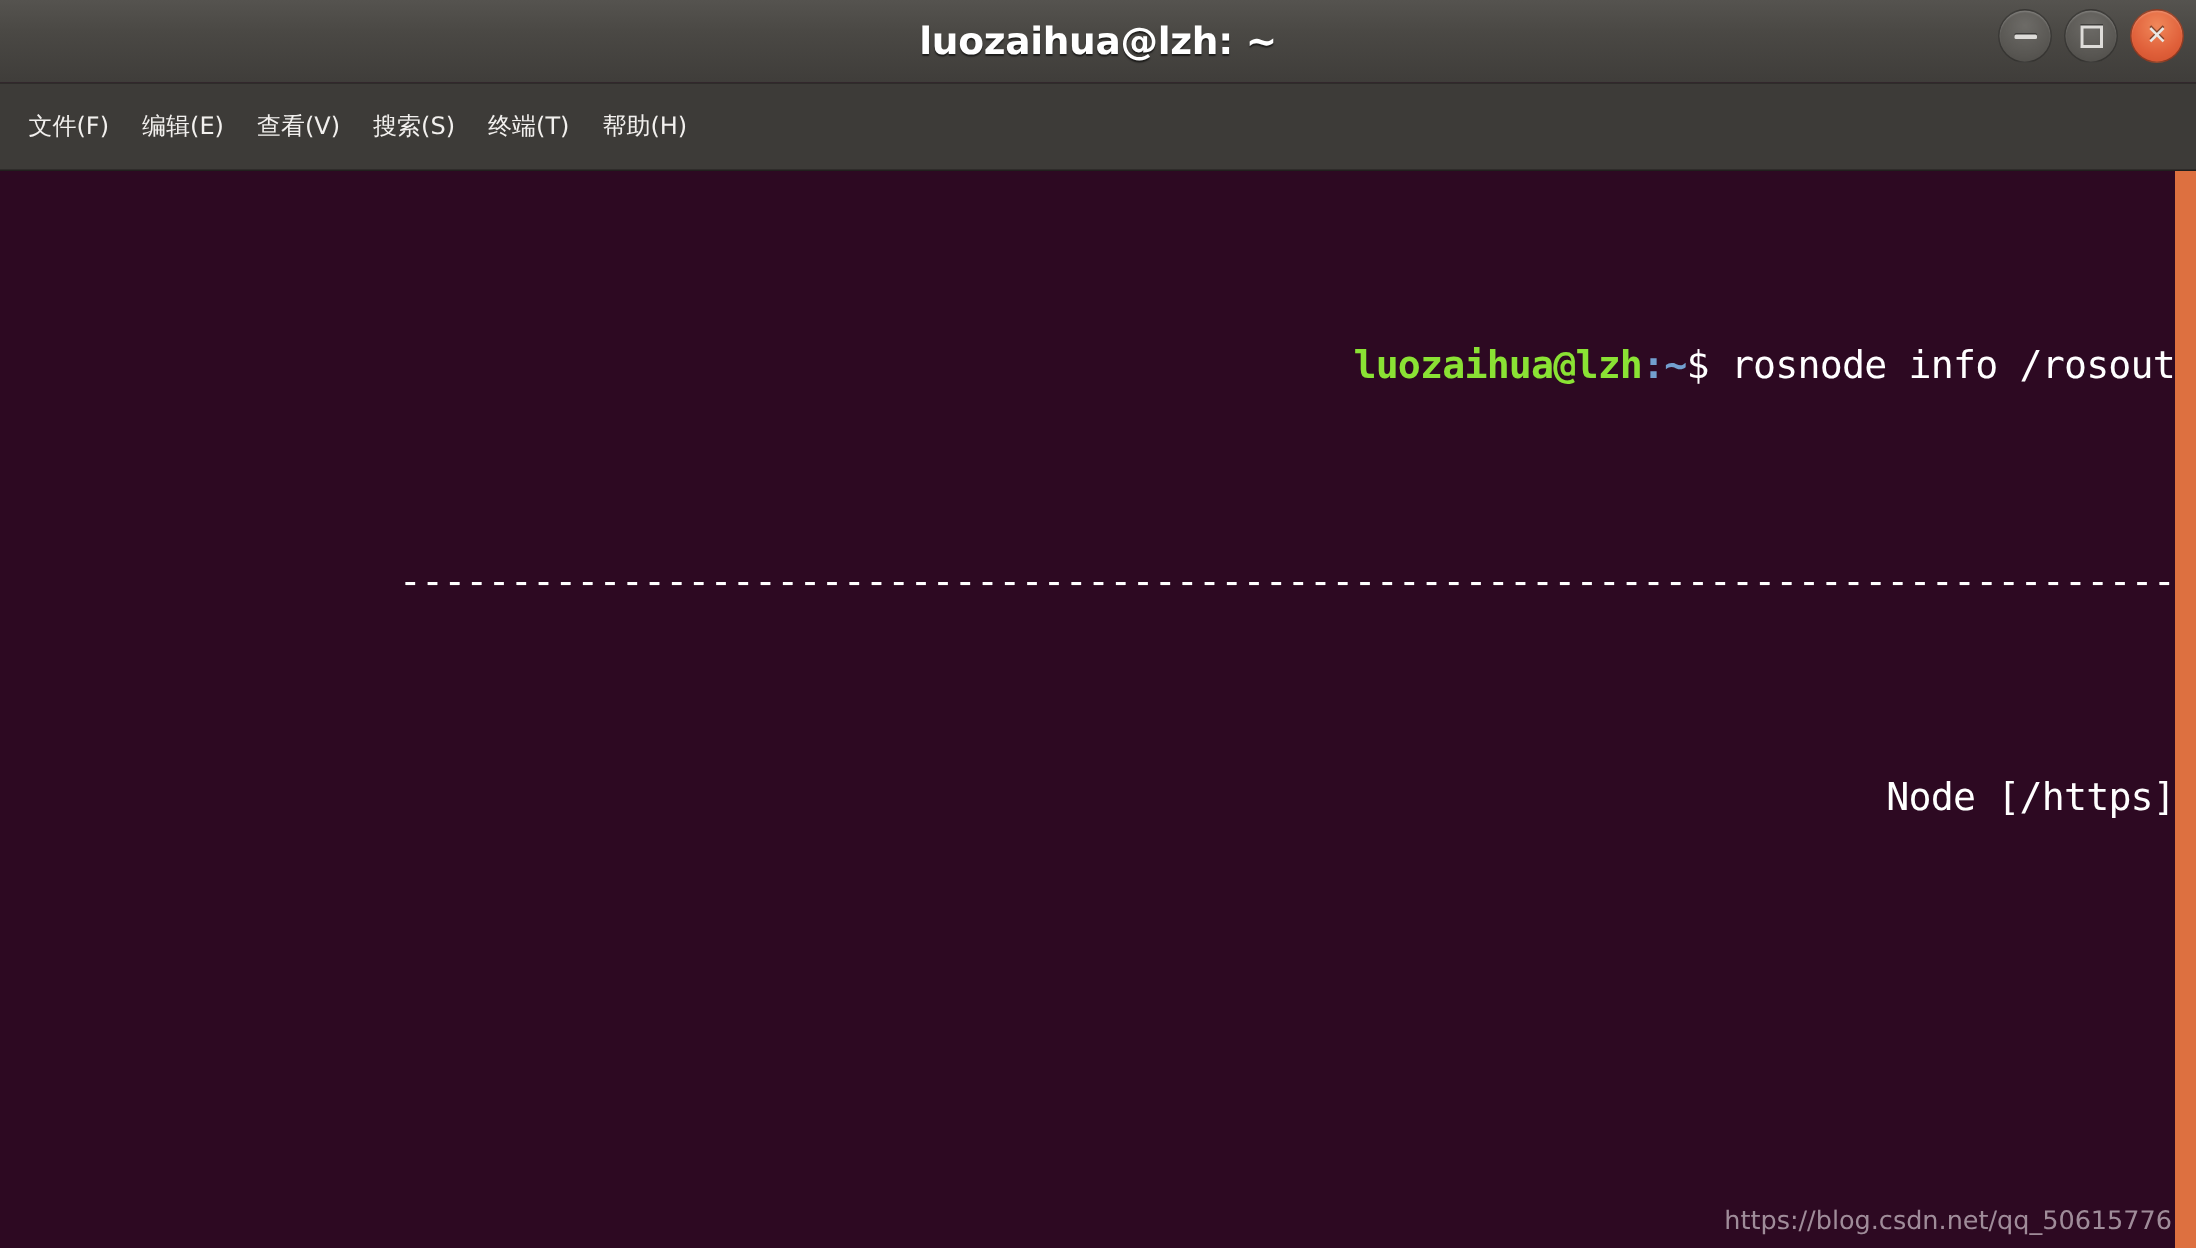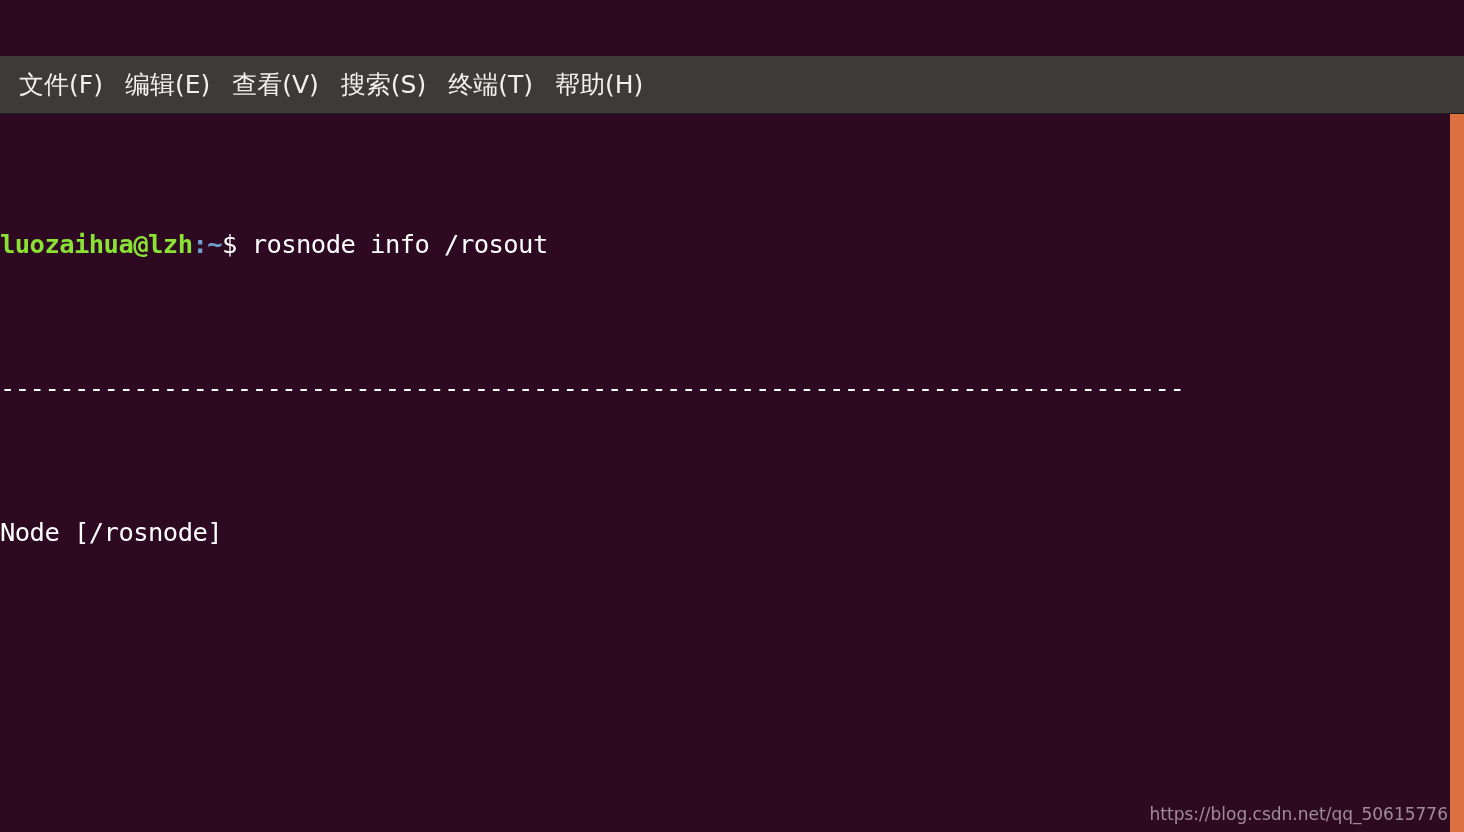--- a/index.html
+++ b/index.html
@@ -104,21 +104,21 @@
     background: #3d3b38;
     border-bottom: 1px solid #211f1d;
     box-sizing: border-box;
     display: flex;
     align-items: center;
     padding-left: 8px;
   }
   .menu-item {
     color: #f2f0ee;
     font-family: "DejaVu Sans", sans-serif;
-    font-size: 25px;
+    font-size: 16px;
     padding: 2px 11px;
     white-space: pre;
     cursor: default;
   }
 
   
   #terminal {
     position: absolute;
     left: 0; top: 114px;
     width: 1450px;
@@ -131,21 +131,21 @@
     left: 0;
     top: 4px;
     width: 1450px;
     font-family: "DejaVu Sans Mono", monospace;
     font-size: 25.5px;
     line-height: 36px;
     white-space: pre;
     color: #ffffff;
     letter-spacing: -0.55px;
   }
-  .row { height: 36px; white-space: pre; }
+  .row { height: 36px; white-space: pre; text-align: right; }
   .c-green  { color: #8ae234; font-weight: bold; }
   .c-blue   { color: #729fcf; font-weight: bold; }
   .c-white  { color: #ffffff; }
 
   
   #scrollbar {
     position: absolute;
     right: 0;
     top: 114px;
     width: 14px;
@@ -171,38 +171,52 @@
     opacity: 0.82;
     white-space: pre;
     margin-left: 12px;
   }
 </style>
 </head>
 <body>
 
 <div id="window">
 
+  <div id="titlebar">
+    <div id="title-text">luozaihua@lzh: ~</div>
+    <div id="window-controls">
+      <div class="wbtn gray">
+        <span class="min-bar"></span>
+      </div>
+      <div class="wbtn gray">
+        <span class="max-sq"></span>
+      </div>
+      <div class="wbtn close">
+        <span class="glyph">✕</span>
+      </div>
+    </div>
+  </div>
 
   <div id="menubar">
     <div class="menu-item">文件(F)</div>
     <div class="menu-item">编辑(E)</div>
     <div class="menu-item">查看(V)</div>
     <div class="menu-item">搜索(S)</div>
     <div class="menu-item">终端(T)</div>
     <div class="menu-item">帮助(H)</div>
   </div>
 
   <div id="terminal">
     <div id="screen">
 
       <div class="row"><span class="c-green">luozaihua@lzh</span><span class="c-blue">:~</span><span class="c-white">$</span><span class="c-white"> rosnode info /rosout</span></div>
 
       <div class="row">--------------------------------------------------------------------------------</div>
 
-      <div class="row">Node [/rosnode]</div>
+      <div class="row">Node [/https]</div>
       
       
       
       
       
       
       
       
       
       

